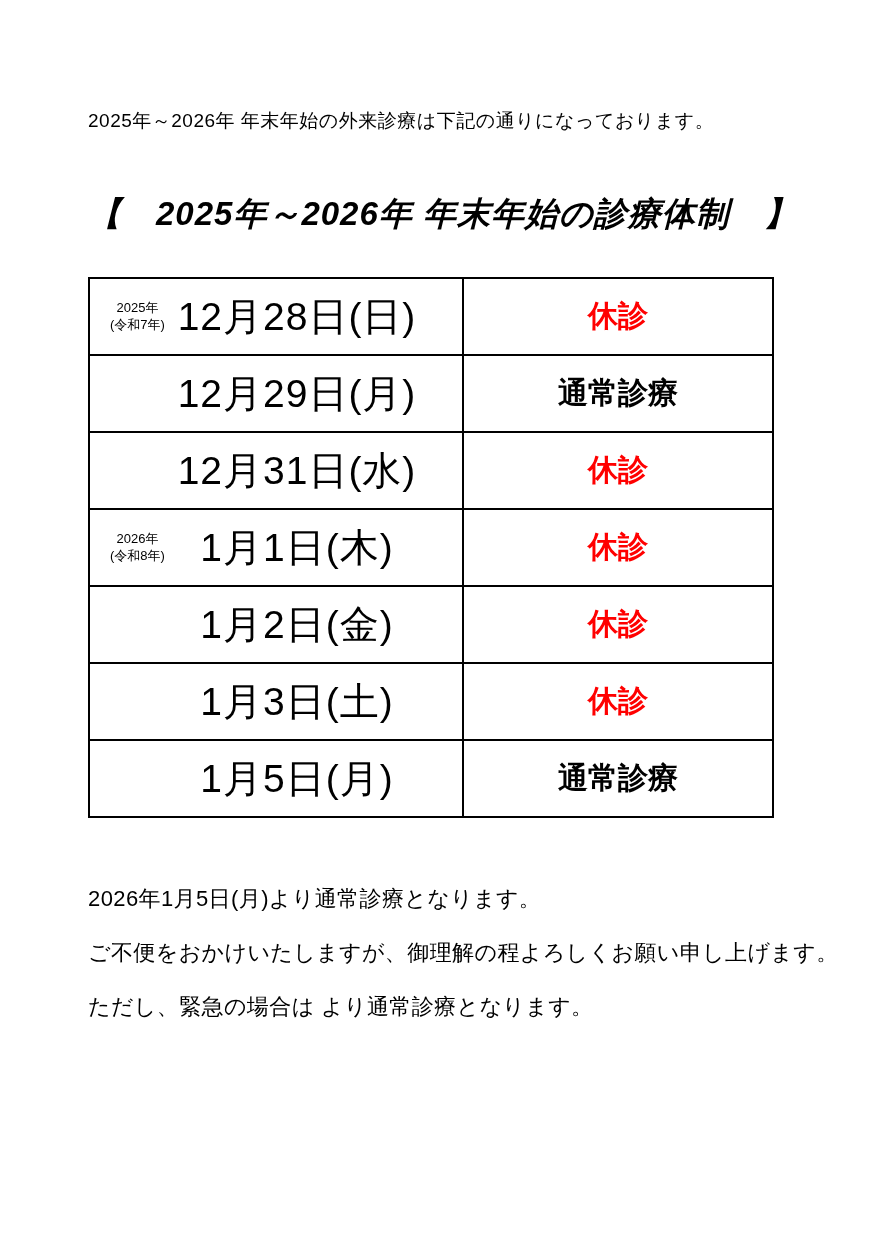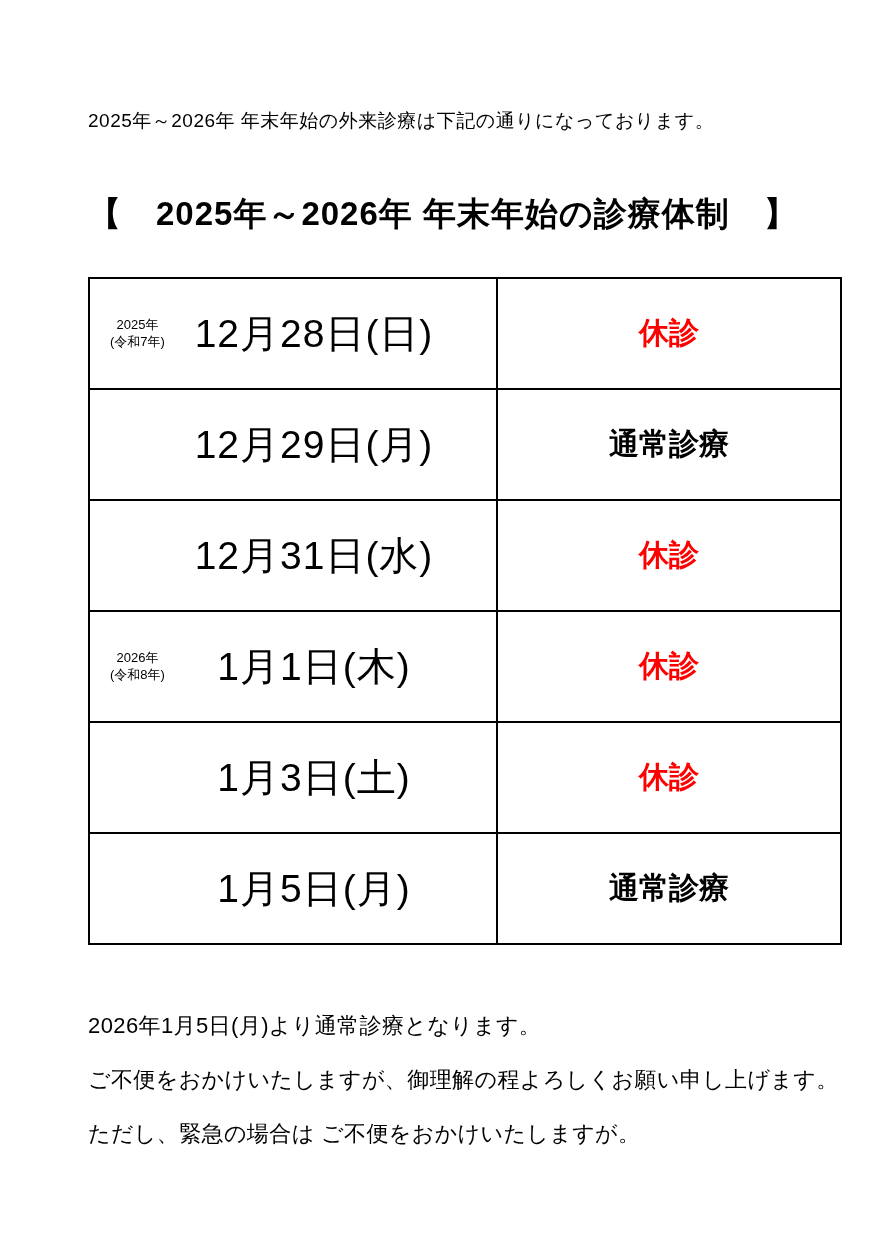--- a/index.html
+++ b/index.html
@@ -28,32 +28,33 @@
     padding-top: 108px;
     white-space: nowrap;
   }
   .doc-title {
     text-align: center;
     font-size: 33px;
     font-weight: bold;
     letter-spacing: 1px;
     margin-top: 58px;
     white-space: nowrap;
+    font-style: italic;
   }
   table.schedule {
     margin-top: 40px;
     border-collapse: collapse;
     width: 682px;
     table-layout: fixed;
   }
   table.schedule td {
     border: 2px solid #000000;
     height: 75px;
     vertical-align: middle;
-    padding: 17px;
+    padding: 0;
   }
   td.date-cell {
     width: 372px;
     position: relative;
   }
   td.status-cell {
     width: 308px;
     text-align: center;
     font-size: 30px;
     font-weight: bold;
@@ -125,32 +126,38 @@
         </tr>
         <tr>
           <td class="date-cell">
             <span class="year-label">2026年<br>(令和8年)</span>
             <span class="date-text">1月1日(木)</span>
           </td>
           <td class="status-cell"><span class="closed" style="color: rgb(255, 0, 0);">休診</span></td>
         </tr>
         <tr>
           <td class="date-cell">
+            <span class="date-text">1月2日(金)</span>
+          </td>
+          <td class="status-cell"><span class="closed" style="color: rgb(255, 0, 0);">休診</span></td>
+        </tr>
+        <tr>
+          <td class="date-cell">
             <span class="date-text">1月3日(土)</span>
           </td>
           <td class="status-cell"><span class="closed" style="color: rgb(255, 0, 0);">休診</span></td>
         </tr>
         <tr>
           <td class="date-cell">
             <span class="date-text">1月5日(月)</span>
           </td>
           <td class="status-cell"><span class="normal" style="color: rgb(0, 0, 0);">通常診療</span></td>
         </tr>
       </tbody>
   </table>
 
   <div class="footer-notes">
       <div>2026年1月5日(月)より通常診療となります。</div>
       <div>ご不便をおかけいたしますが、御理解の程よろしくお願い申し上げます。</div>
-      <div>ただし、緊急の場合は ご不便をおかけいたしますが。</div>
+      <div>ただし、緊急の場合は より通常診療となります。</div>
     </div>
 
 </div>
 
 </body></html>

